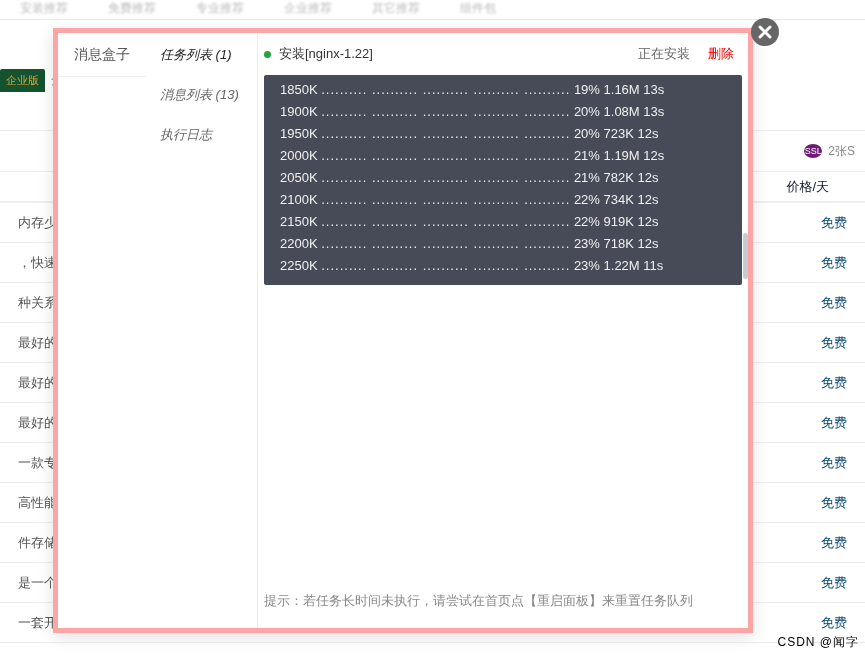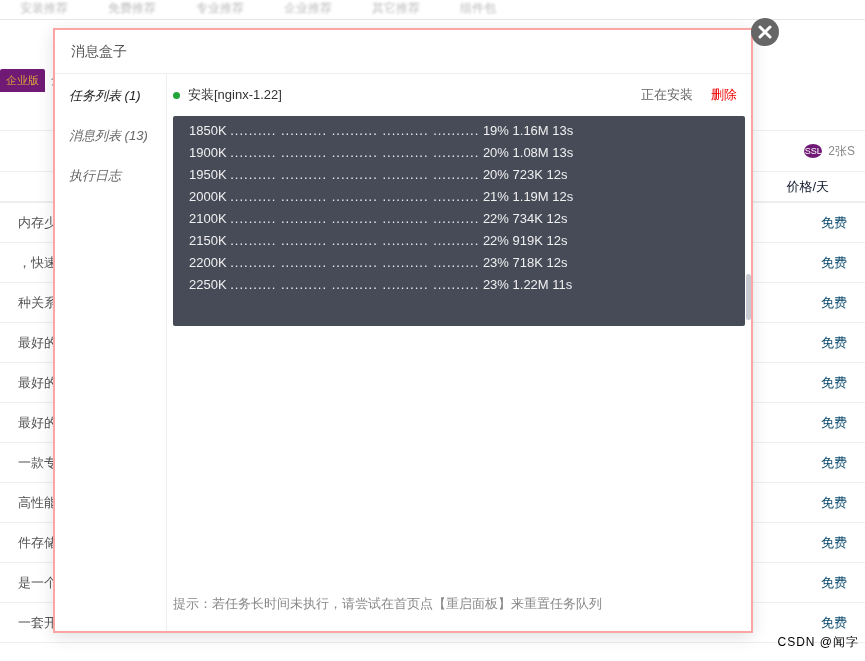--- a/index.html
+++ b/index.html
@@ -13,21 +13,21 @@
     overflow: hidden;
     position: relative;
   }
 
   
   .bg-page { position:absolute; inset:0; }
   .bg-top-row { height:20px; border-bottom:1px solid #e6e6e6; padding:0 20px;
       display:flex; gap:40px; color:#bbb; font-size:12px; }
   .bg-top-row span{ filter: blur(1px);}
   .bg-strip { margin-top:40px; height:40px; display:flex; align-items:center; }
-  .enterprise-badge{ background:#701a75; color:#d9a63a; font-size:11px;
+  .enterprise-badge{ background:#14532d; color:#d9a63a; font-size:11px;
       padding:4px 6px; border-radius:2px 2px 0 0; margin-right:6px;}
   .bg-strip-text{ color:#777;}
   .bg-sec-row{ height:42px; padding:0 10px; display:flex; align-items:center;
       justify-content:space-between; border-top:1px solid #eee; border-bottom:1px solid #eee;
       margin-top:30px;}
   .ssl-icons{ display:flex; align-items:center; gap:6px; color:#888; font-size:12px;}
   .ssl-circle{ width:18px;height:14px;border-radius:50%;background:#701a75;
       display:inline-flex;align-items:center;justify-content:center;color:#fff;font-size:9px;}
   .price-header{ color:#0f172a; padding-right:18px;}
   .bg-list { border-top:1px solid #eee;}
@@ -38,22 +38,22 @@
       font-size:12px; letter-spacing:1px; }
 
   
   .close-btn{ position:absolute; top:18px; right:86px; width:28px;height:28px;
       border-radius:50%; background:#666; display:flex; align-items:center;
       justify-content:center; cursor:pointer; z-index:30;}
   .close-btn svg{ width:16px;height:16px; stroke:#fff; stroke-width:3;
       stroke-linecap:round; fill:none;}
 
   .modal{ position:absolute; left:53px; top:28px; width:700px; height:605px;
-      background:#fff; border:2px solid #fca5a5; box-shadow:0 4px 16px rgba(0,0,0,.12);
-      z-index:20; display:flex; flex-direction:column;}
+      background:#fff; border:5px solid #fca5a5; box-shadow:0 4px 16px rgba(0,0,0,.12);
+      z-index:20; display:flex; flex-direction:row;}
   .modal-title{ height:44px; display:flex; align-items:center; padding:0 16px;
       font-size:14px; color:#555; border-bottom:1px solid #eee;}
   .modal-body{ flex:1; display:flex; min-height:0;}
   .sidebar{ width:112px; border-right:1px solid #eee; padding-top:2px;font-style:italic;}
   .side-item{ height:40px; display:flex; align-items:center; padding-left:14px;
       color:#666; font-size:13px; cursor:pointer;}
   .side-item.active{ color:#222; font-weight:500;}
   .content{ flex:1; display:flex; flex-direction:column; min-height:0;}
   .task-header{ height:42px; display:flex; align-items:center; padding:0 14px 0 6px;}
   .status-dot{ width:7px;height:7px;border-radius:50%; background:#20a53a;
@@ -175,20 +175,21 @@
         <span class="task-status">正在安装</span>
         <span class="task-del">删除</span>
       </div>
 
       <div class="console-wrap">
         <div class="console" id="console">
             <div class="log-line"><span>1850K</span> <span class="dots">.......... .......... .......... .......... ..........</span> <span>19%</span> <span>1.16M</span> <span>13s</span></div>
             <div class="log-line"><span>1900K</span> <span class="dots">.......... .......... .......... .......... ..........</span> <span>20%</span> <span>1.08M</span> <span>13s</span></div>
             <div class="log-line"><span>1950K</span> <span class="dots">.......... .......... .......... .......... ..........</span> <span>20%</span> <span> 723K</span> <span>12s</span></div>
             <div class="log-line"><span>2000K</span> <span class="dots">.......... .......... .......... .......... ..........</span> <span>21%</span> <span>1.19M</span> <span>12s</span></div>
+            <div class="log-line"><span>2050K</span> <span class="dots">.......... .......... .......... .......... ..........</span> <span>21%</span> <span> 782K</span> <span>12s</span></div>
             <div class="log-line"><span>2100K</span> <span class="dots">.......... .......... .......... .......... ..........</span> <span>22%</span> <span> 734K</span> <span>12s</span></div>
             <div class="log-line"><span>2150K</span> <span class="dots">.......... .......... .......... .......... ..........</span> <span>22%</span> <span> 919K</span> <span>12s</span></div>
             <div class="log-line"><span>2200K</span> <span class="dots">.......... .......... .......... .......... ..........</span> <span>23%</span> <span> 718K</span> <span>12s</span></div>
             <div class="log-line"><span>2250K</span> <span class="dots">.......... .......... .......... .......... ..........</span> <span>23%</span> <span>1.22M</span> <span>11s</span></div>
           </div>
         <div class="console-thumb"></div>
       </div>
 
       <div class="spacer"></div>
 

